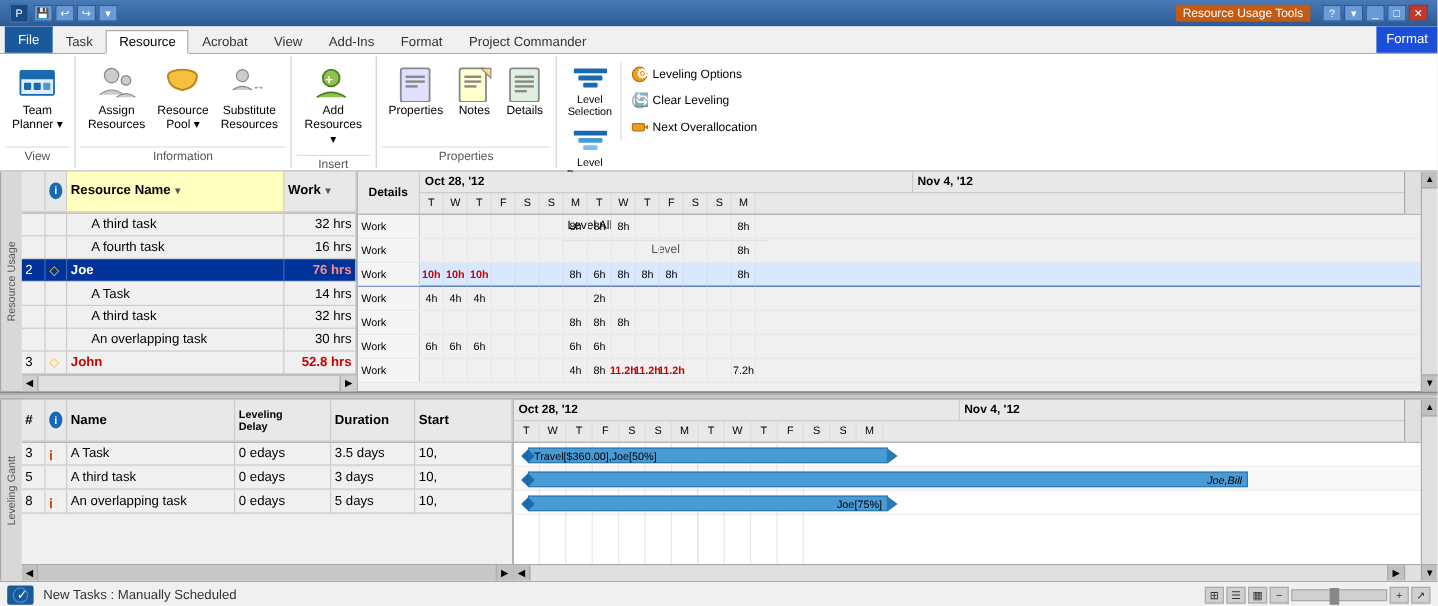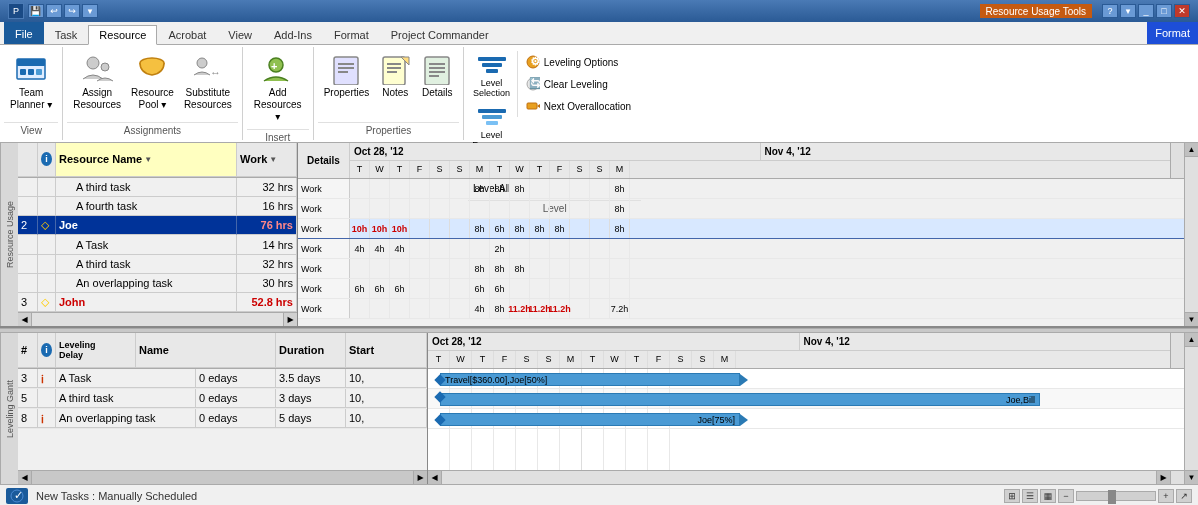--- a/index.html
+++ b/index.html
@@ -190,21 +190,21 @@
         <div class="icon">
           <svg width="32" height="32">
               <circle cx="10" cy="10" r="5" fill="#ccc" stroke="#888" stroke-width="1"></circle>
               <path d="M2 22 Q10 16 18 22" fill="#ccc" stroke="#888" stroke-width="1"></path>
               <text x="18" y="22" font-size="14" fill="#888">↔</text>
             </svg>
         </div>
         <div class="label">Substitute<br>Resources</div>
       </div>
     </div>
-    <div class="ribbon-group-label">Assignments</div>
+    <div class="ribbon-group-label">Information</div>
   </div>
 
   <div class="ribbon-group">
     <div class="ribbon-group-content">
       <div class="ribbon-btn">
         <div class="icon">
           <svg width="32" height="32">
               <circle cx="14" cy="12" r="7" fill="#90c050" stroke="#4a8020" stroke-width="1.5"></circle>
               <text x="9" y="17" font-size="14" fill="white" font-weight="bold">+</text>
               <path d="M2 28 Q14 20 26 28" fill="#90c050" stroke="#4a8020" stroke-width="1.5"></path>
@@ -579,22 +579,22 @@
 
     <div style="writing-mode:vertical-rl;transform:rotate(180deg);background:#d8d8d8;color:#555;font-size:9px;display:flex;align-items:center;justify-content:center;border-right:1px solid #aaa;width:18px;min-width:18px;">Leveling Gantt</div>
 
     <div style="display:flex;flex-direction:column;width:410px;min-width:410px;border-right:1px solid #888;">
 
       <div style="display:flex;height:36px;background:#e8e8e8;border-bottom:1px solid #aaa;">
         <div class="grid-cell" style="width:20px;min-width:20px;border-right:1px solid #ccc;font-weight:bold;">#</div>
         <div class="grid-cell" style="width:18px;min-width:18px;border-right:1px solid #ccc;">
           <div class="info-badge">i</div>
         </div>
+        <div class="grid-cell" style="width:140px;min-width:140px;border-right:1px solid #ccc;font-weight:bold;">Name</div>
         <div class="grid-cell" style="width:80px;min-width:80px;border-right:1px solid #ccc;font-weight:bold;font-size:9px;">Leveling<br>Delay</div>
-        <div class="grid-cell" style="width:140px;min-width:140px;border-right:1px solid #ccc;font-weight:bold;">Name</div>
         <div class="grid-cell" style="width:70px;min-width:70px;border-right:1px solid #ccc;font-weight:bold;">Duration</div>
         <div class="grid-cell" style="flex:1;font-weight:bold;">Start</div>
       </div>
 
       <div style="display:flex;height:20px;border-bottom:1px solid #e8e8e8;">
         <div class="grid-cell" style="width:20px;border-right:1px solid #ccc;">3</div>
         <div class="grid-cell" style="width:18px;border-right:1px solid #ccc;">
           <div style="color:#cc3300;font-size:11px;font-weight:bold;">ℹ</div>
         </div>
         <div class="grid-cell" style="width:140px;border-right:1px solid #ccc;">A Task</div>
@@ -693,21 +693,21 @@
             <div style="height:13px;width:300px;background:#4a9ad4;border:1px solid #2a7ab4;display:flex;align-items:center;padding:0 4px;">
               <span style="font-size:9px;color:#000;white-space:nowrap;">Travel[$360.00],Joe[50%]</span>
             </div>
 
             <div style="width:0;height:0;border-top:6px solid transparent;border-bottom:6px solid transparent;border-left:8px solid #2a7ab4;"></div>
           </div>
         </div>
 
         <div style="position:absolute;top:24px;left:0;height:13px;display:flex;align-items:center;">
           <div style="width:8px;"></div>
-          <div style="position:relative;display:flex;align-items:flex-start;">
+          <div style="position:relative;display:flex;align-items:center;font-style:italic;">
             <div style="width:8px;height:8px;background:#1a6ab1;transform:rotate(45deg);margin-right:-4px;z-index:2;"></div>
             <div style="height:13px;width:600px;background:#4a9ad4;border:1px solid #2a7ab4;display:flex;align-items:center;justify-content:flex-end;padding:0 4px;">
               <span style="font-size:9px;color:#000;white-space:nowrap;">Joe,Bill</span>
             </div>
           </div>
         </div>
 
         <div style="position:absolute;top:44px;left:0;height:13px;display:flex;align-items:center;">
           <div style="width:8px;"></div>
           <div style="position:relative;display:flex;align-items:center;">

